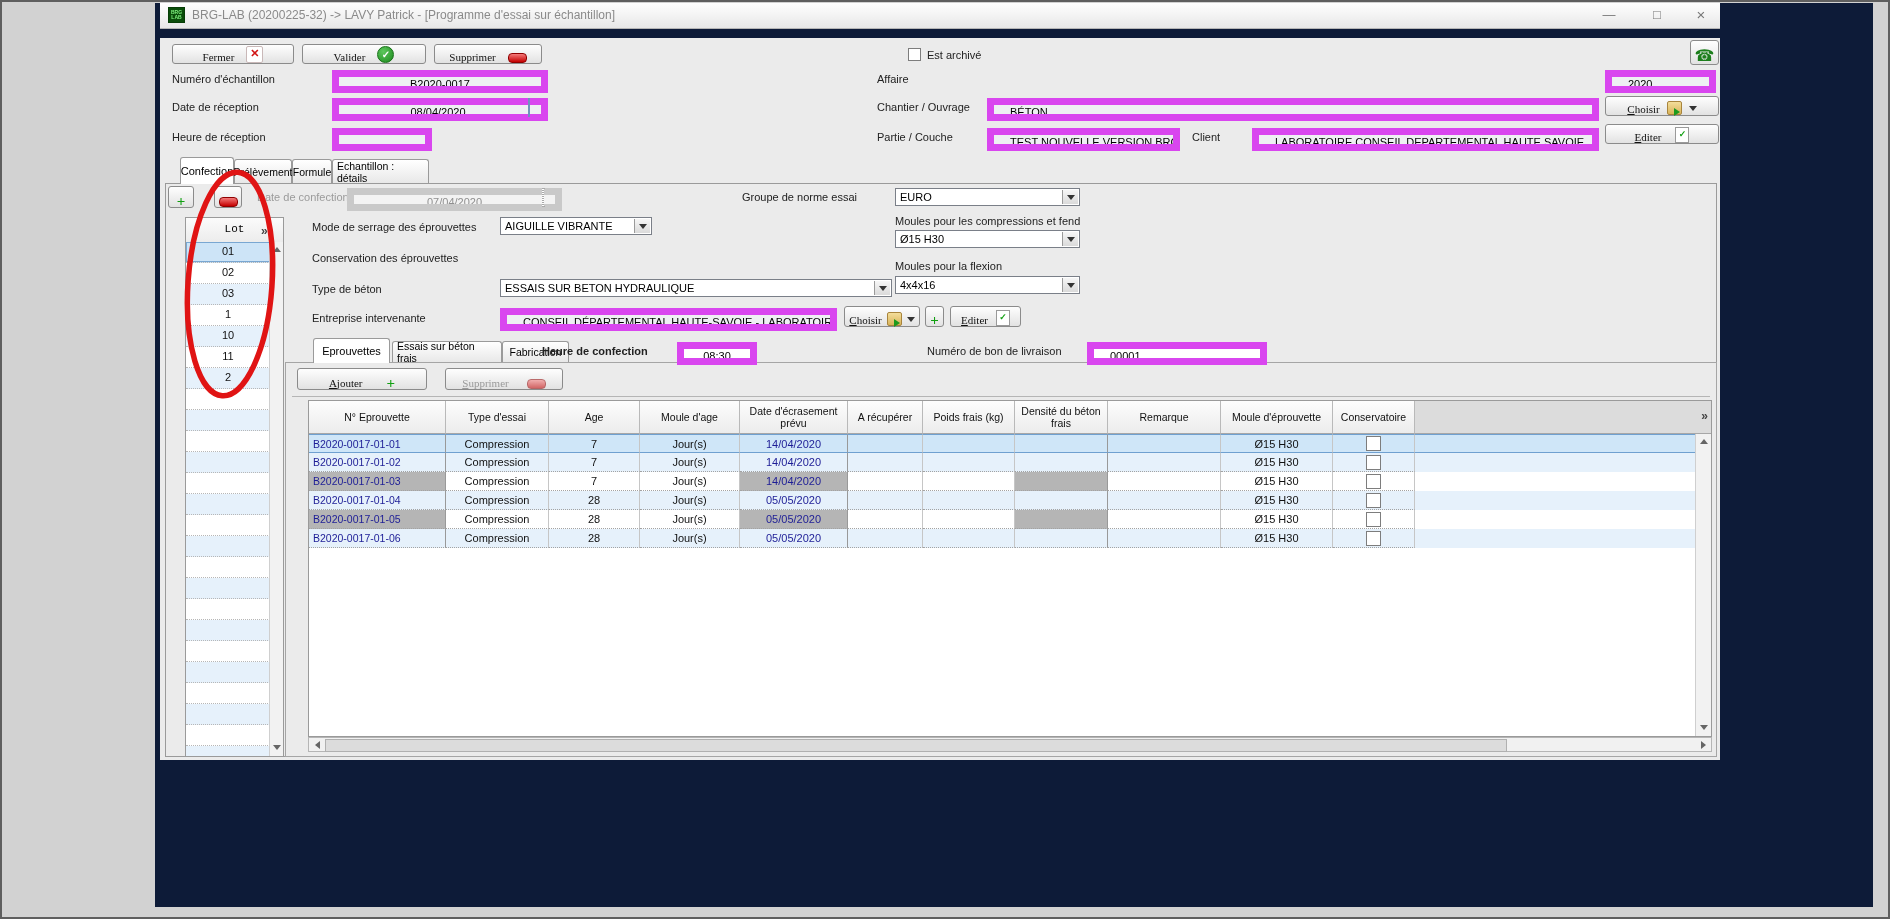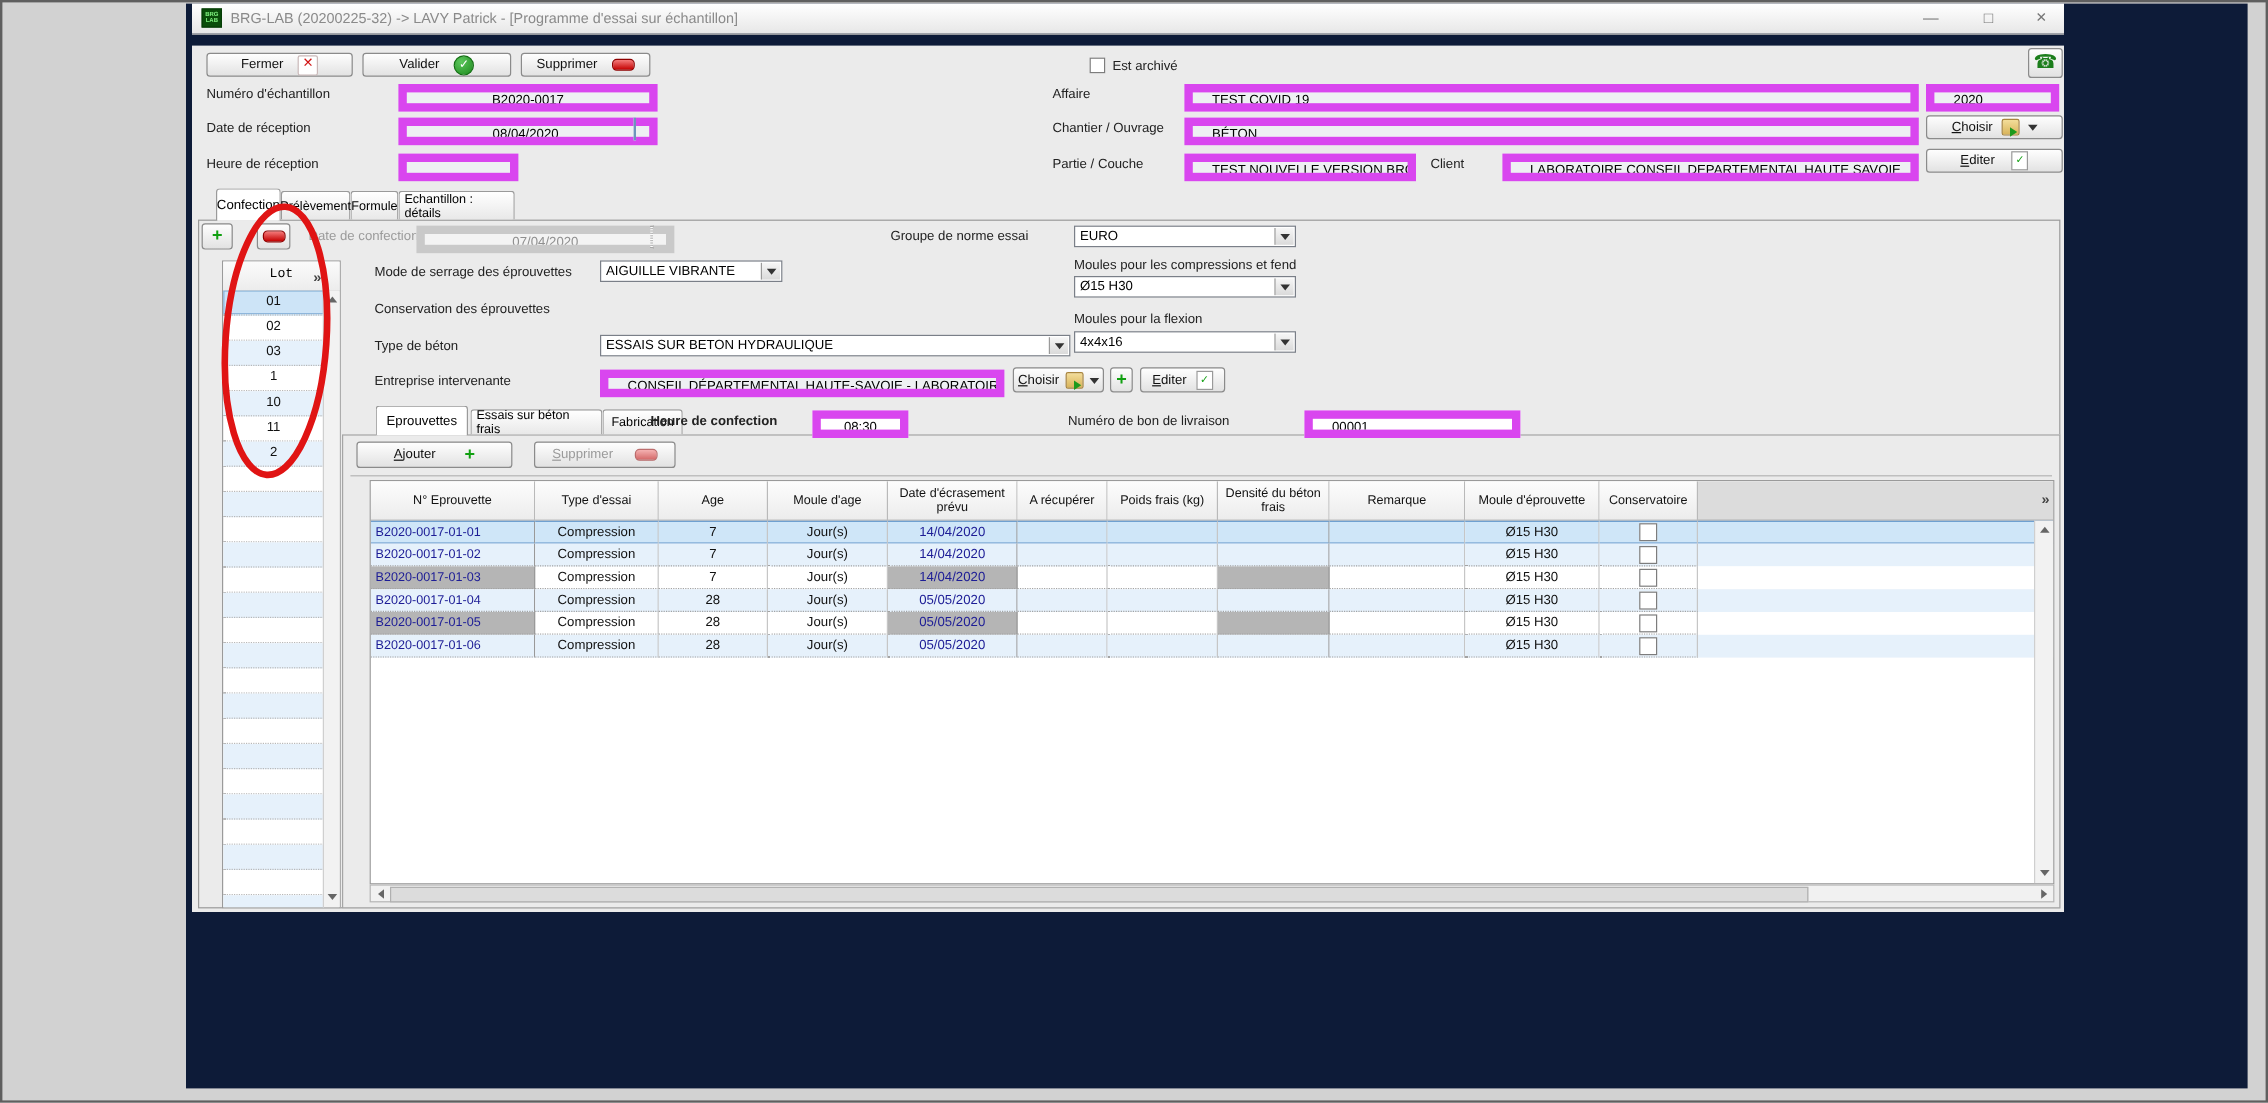--- a/index.html
+++ b/index.html
@@ -13,21 +13,21 @@
   #title-text{left:190px;top:6px;font-size:12px;color:#8a8a8a;white-space:nowrap;}
   .wbtn{top:5px;width:30px;height:17px;text-align:center;color:#777;font-size:13px;line-height:16px;cursor:default;}
   #btn-min{left:1592px;} #btn-max{left:1640px;} #btn-close{left:1684px;font-size:15px;}
   #client{left:158px;top:36px;width:1560px;height:722px;background:#ebebeb;}
   
   .lbl{font-size:11px;color:#222;white-space:nowrap;}
   .lbl-dis{color:#9b9b9b;}
   .fld{background:#eef0f3;border:7px solid #d946ef;font-size:11px;line-height:15px;height:23px;padding:0 16px;color:#000;white-space:nowrap;overflow:hidden;}
   .fld.center{text-align:center;}
   .fld.dis{background:#f3f3f3;border-color:#c9c9c9;color:#8f8f8f;text-align:center;}
-  .btn{display:flex;align-items:center;justify-content:center;gap:12px;background:linear-gradient(#fefefe,#e2e2e2);border:1px solid #8b8b8b;border-radius:3px;font-size:11px;color:#111;cursor:default;}
+  .btn{display:flex;align-items:flex-end;justify-content:center;gap:12px;background:linear-gradient(#fefefe,#e2e2e2);border:1px solid #8b8b8b;border-radius:3px;font-size:11px;color:#111;cursor:default;font-family:Liberation Serif, serif;}
   .u-first::first-letter{text-decoration:underline;}
   .dd{background:#fff;border:1px solid #7a7f88;font-size:11px;line-height:16px;height:18px;padding:0 20px 0 4px;white-space:nowrap;overflow:hidden;}
   .dd .arr{position:absolute;right:1px;top:1px;bottom:1px;width:15px;background:linear-gradient(#f6f6f6,#dadada);border-left:1px solid #9a9a9a;display:flex;align-items:center;justify-content:center;}
   .tri-d{width:0;height:0;border:4px solid transparent;border-top:5px solid #333;margin-top:4px;}
   .tri-u{width:0;height:0;border:4px solid transparent;border-bottom:5px solid #666;margin-bottom:4px;}
   .tri-l{width:0;height:0;border:4px solid transparent;border-right:5px solid #666;margin-right:4px;}
   .tri-r{width:0;height:0;border:4px solid transparent;border-left:5px solid #666;margin-left:4px;}
   .cb{width:13px;height:13px;background:#fff;border:1px solid #7d7d7d;display:inline-block;}
   
   .ic-x{width:15px;height:15px;background:#fff;border:1px solid #c9b8b8;border-radius:2px;color:#d21616;font-size:11px;font-weight:bold;line-height:13px;text-align:center;}
@@ -119,21 +119,20 @@
   <span class="abs cb" style="left:906px;top:46px;"></span>
   <div class="abs lbl" style="left:925px;top:47px;">Est archivé</div>
   <div class="abs btn" style="left:1688px;top:38px;width:29px;height:25px;">
     <span class="ic-phone">☎</span>
   </div>
 
   
   <div class="abs lbl" style="left:170px;top:71px;">Numéro d'échantillon</div>
   <div class="abs fld center" style="left:330px;top:68px;width:216px;">B2020-0017</div>
   <div class="abs lbl" style="left:875px;top:71px;">Affaire</div>
-  <div class="abs fld" style="left:985px;top:68px;width:612px;">TEST COVID 19</div>
   <div class="abs fld" style="left:1603px;top:68px;width:111px;">2020</div>
 
   
   <div class="abs lbl" style="left:170px;top:99px;">Date de réception</div>
   <div class="abs fld center" style="left:330px;top:96px;width:216px;padding-right:20px;">08/04/2020</div>
   <span class="abs ic-cal" style="left:526px;top:97px;"></span>
   <div class="abs lbl" style="left:875px;top:99px;">Chantier / Ouvrage</div>
   <div class="abs fld" style="left:985px;top:96px;width:612px;">BÉTON</div>
   <div class="abs btn" style="left:1603px;top:94px;width:114px;height:20px;gap:7px;">
     <span class="u-first">Choisir</span>
@@ -267,21 +266,21 @@
         <span class="tri-d" style="margin-top:5px;"></span>
       </span>
   </div>
 
   
   <div class="abs itab active" style="left:311px;width:77px;">Eprouvettes</div>
   <div class="abs itab" style="left:390px;width:110px;">Essais sur béton frais</div>
   <div class="abs itab" style="left:500px;width:67px;">Fabrication</div>
   <div class="abs lbl" style="left:540px;top:343px;font-weight:bold;z-index:6;">Heure de confection</div>
   <div class="abs fld center" style="left:675px;top:340px;width:80px;background:#fff;z-index:6;">08:30</div>
-  <div class="abs lbl" style="left:888px;top:343px;z-index:6;">Numéro de bon de livraison</div>
+  <div class="abs lbl" style="left:925px;top:343px;z-index:6;">Numéro de bon de livraison</div>
   <div class="abs fld" style="left:1085px;top:340px;width:180px;background:#fff;z-index:6;">00001</div>
   <div id="ipanel" class="abs"></div>
 
   
   <div class="abs btn" style="left:295px;top:366px;width:130px;height:22px;gap:24px;z-index:6;">
     <span class="u-first">Ajouter</span>
     <span class="ic-plus">+</span>
   </div>
   <div class="abs btn" style="left:443px;top:366px;width:118px;height:22px;gap:18px;color:#9a9a9a;z-index:6;">
     <span class="u-first">Supprimer</span>

